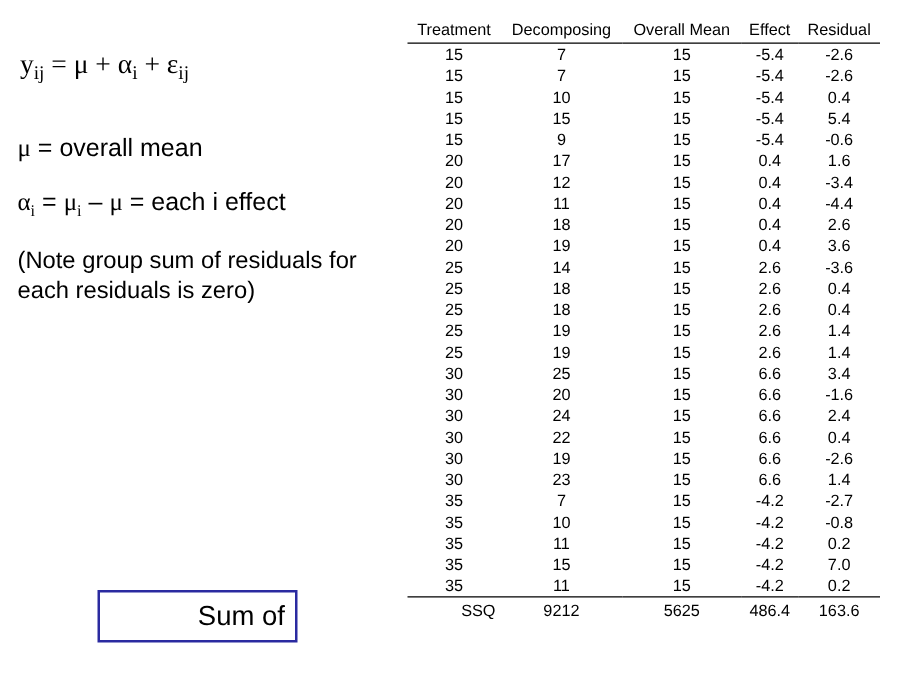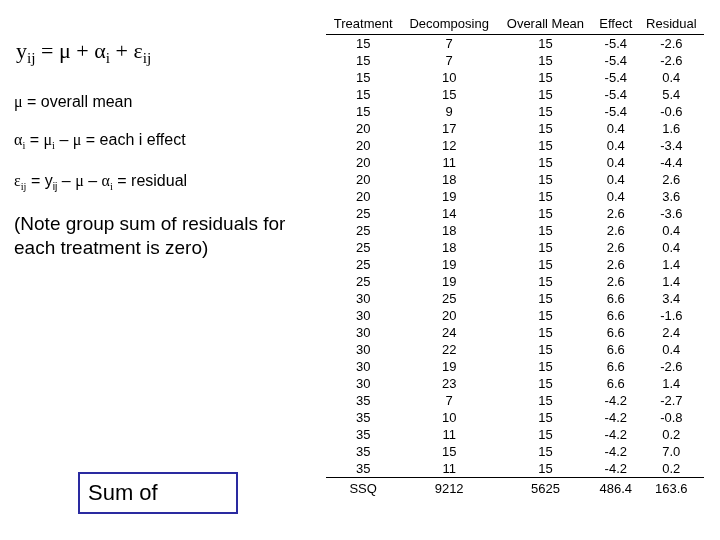--- a/index.html
+++ b/index.html
@@ -34,44 +34,44 @@
     font-family: "Times New Roman", Times, serif;
   }
   .eqn {
     margin-top: 24px;
     margin-left: 6px;
     font-family: "Times New Roman", Times, serif;
     font-size: 22px;
   }
   .eqn sub { font-size: 0.7em; }
   .defs {
-    margin-top: 26px;
+    margin-top: 40px;
     margin-left: 4px;
-    font-size: 16px;
+    font-size: 20px;
     font-family: Arial, Helvetica, sans-serif;
   }
   .defs p { margin: 0 0 20px 0; }
   .sym { font-family: "Times New Roman", Times, serif; }
   .defs sub { font-size: 0.65em; vertical-align: sub; }
   .note {
     margin-top: 6px;
     margin-left: 4px;
     font-size: 19px;
     line-height: 1.25;
     font-family: Arial, Helvetica, sans-serif;
   }
   .ssq-box {
     position: absolute;
     left: 78px;
     bottom: 26px;
     width: 140px;
     border: 2px solid #2a2aa0;
     color: #000;
     font-size: 22px;
-    text-align: left;
+    text-align: right;
     padding: 6px 8px;
     line-height: 1.2;
     font-family: Arial, Helvetica, sans-serif;
   }
   .right {
     position: absolute;
     right: 16px;
     top: 14px;
     width: 378px;
   }
@@ -90,21 +90,21 @@
   table.data td {
     text-align: center;
     padding: 1.0px 4px;
     font-variant-numeric: tabular-nums;
   }
   table.data tr.ssq td {
     border-top: 1.5px solid #000;
     padding-top: 3px;
   }
   table.data tr.ssq td.lab {
-    text-align: center;
+    text-align: right;
     font-weight: 400;
   }
 </style>
 </head>
 <body>
 
 <div class="slide">
 
   <div class="left">
 
@@ -112,28 +112,25 @@
       <span>y</span><sub>ij</sub><span> = </span><span>μ</span><span> + </span><span>α</span><sub>i</sub><span> + </span><span>ε</span><sub>ij</sub>
     </div>
 
     <div class="defs">
       <p>
         <span class="sym">μ</span><span> = overall mean</span>
       </p>
       <p>
         <span class="sym">α</span><sub class="sym">i</sub><span> = </span><span class="sym">μ</span><sub class="sym">i</sub><span> – </span><span class="sym">μ</span><span> = each i effect</span>
       </p>
-      <p>
-        <span class="sym">ε</span><sub class="sym">ij</sub><span> = y</span><sub>ij</sub><span> – </span><span class="sym">μ</span><span> – </span><span class="sym">α</span><sub class="sym">i</sub><span> = residual</span>
-      </p>
     </div>
 
     <div class="note">
       <span>(Note group sum of residuals for</span><br>
-      <span>each treatment is zero)</span>
+      <span>each residuals is zero)</span>
     </div>
   </div>
 
   <div class="ssq-box">
     <span>Sum of</span><br>
   </div>
 
   <div class="right">
     <table class="data">
       <thead>

